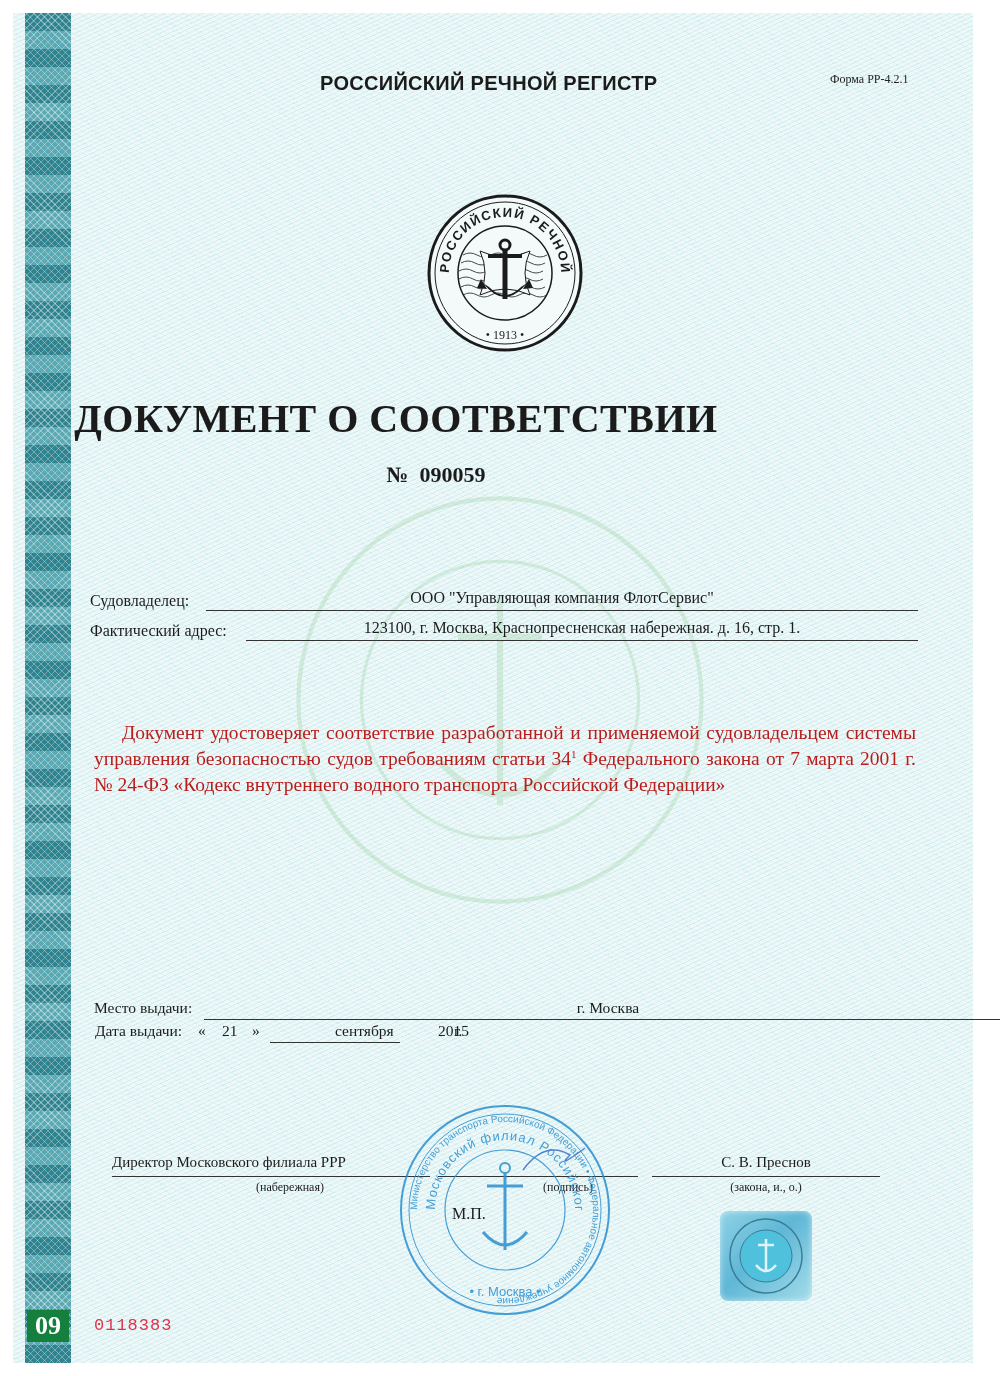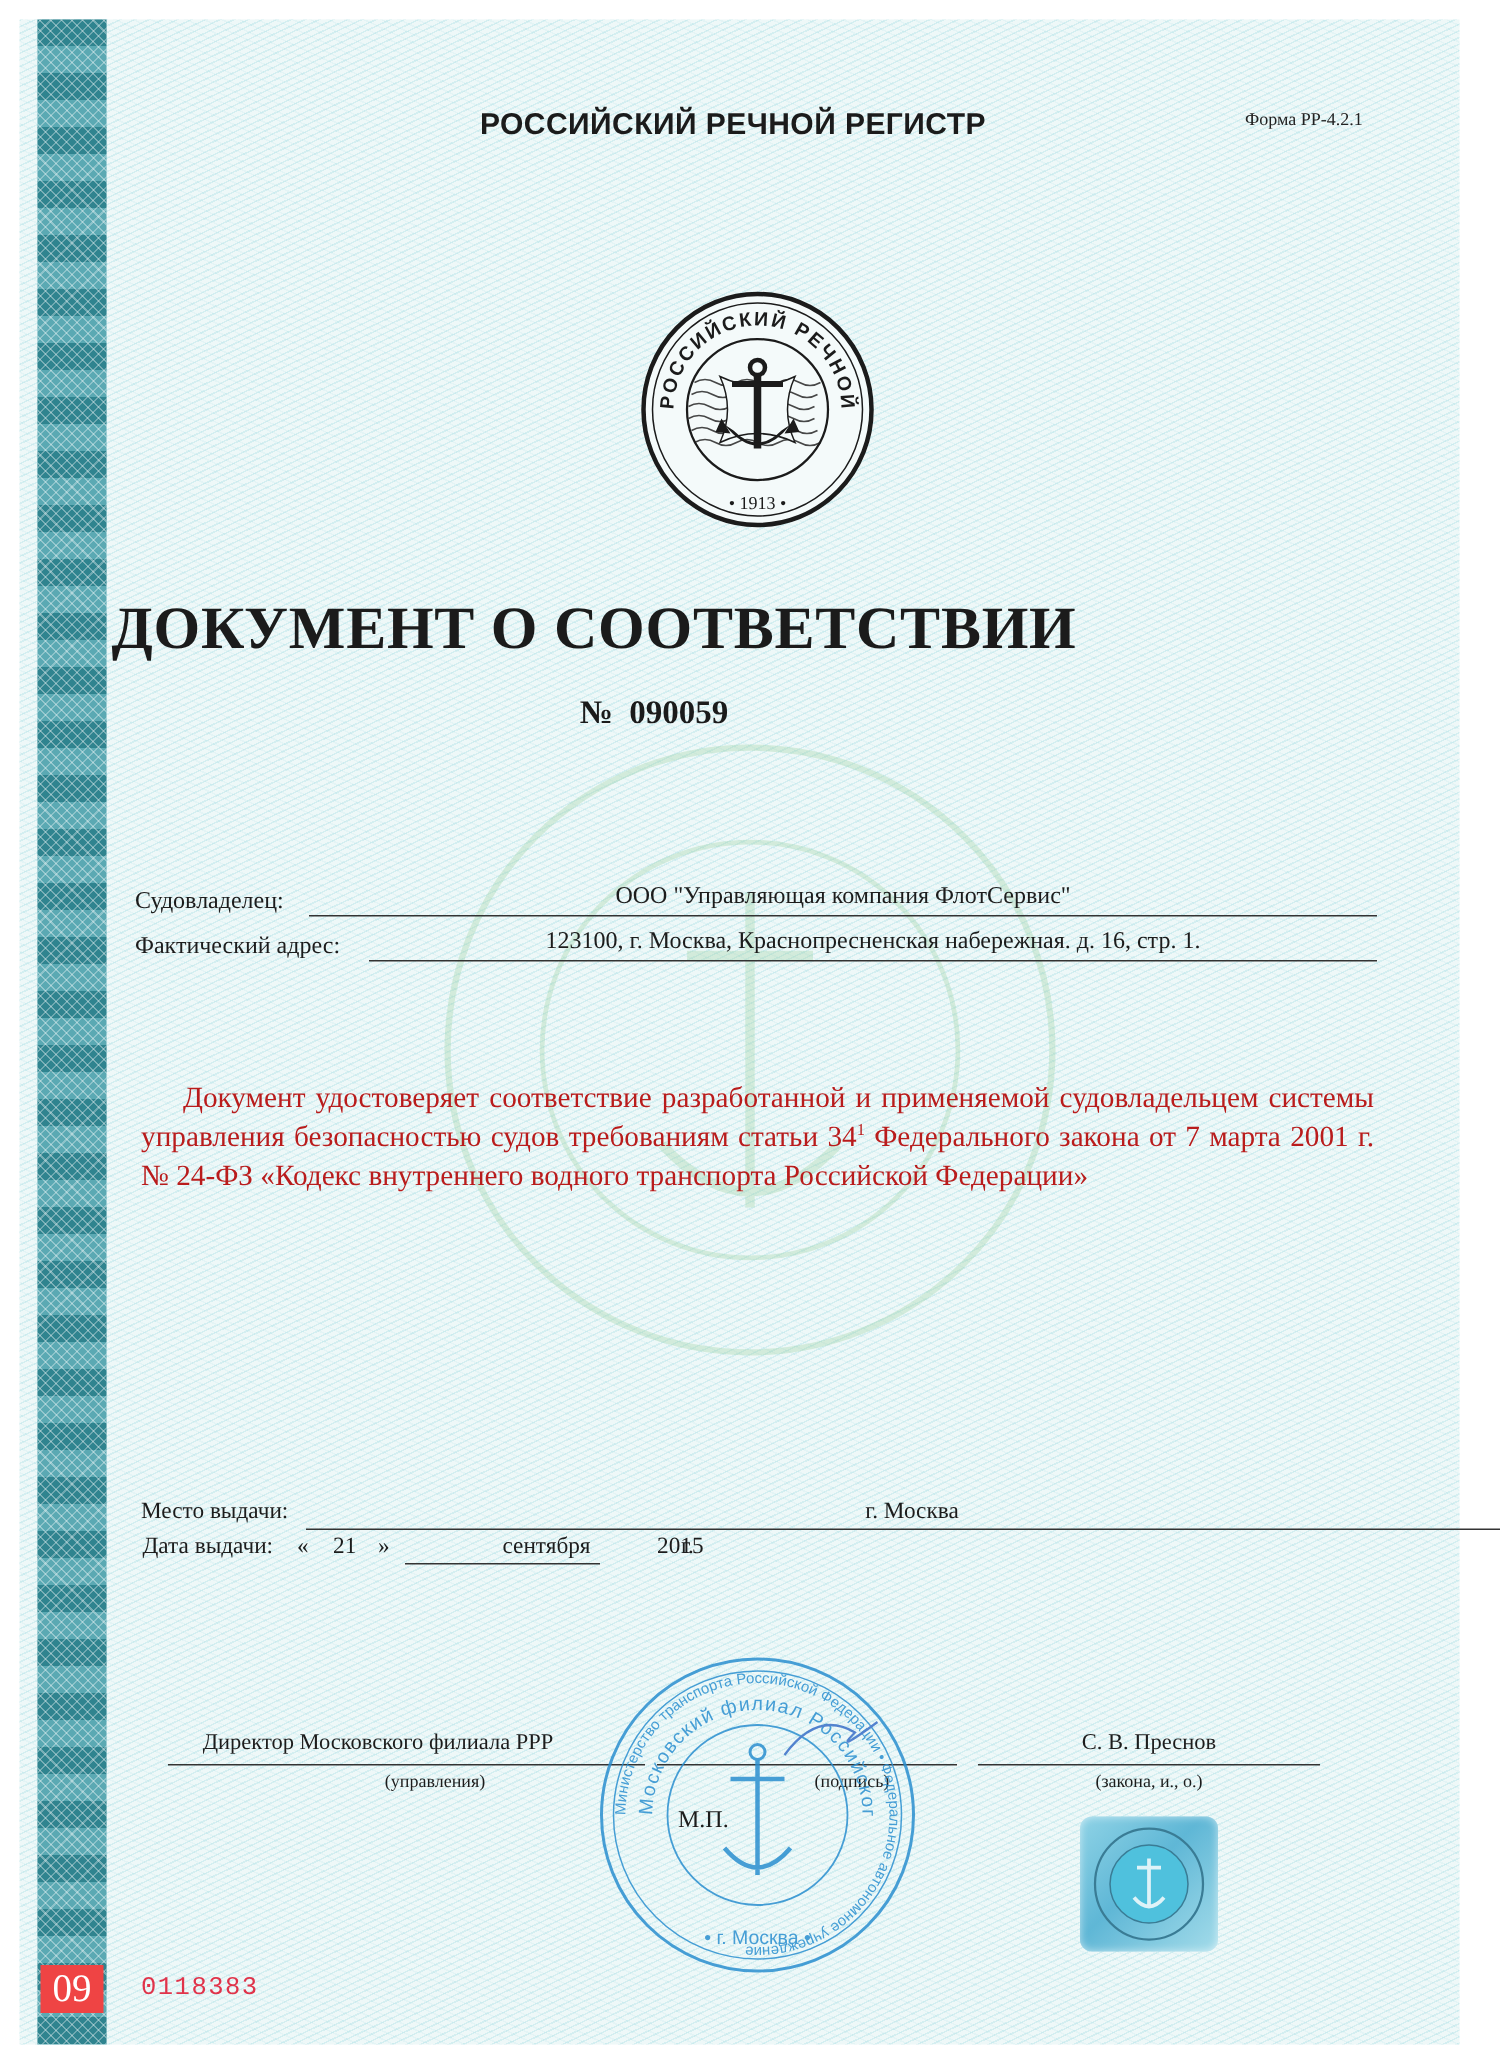--- a/index.html
+++ b/index.html
@@ -17,21 +17,21 @@
   .band {
     position: absolute; left: 25px; top: 13px; width: 46px; height: 1350px;
     background-color: #3e9aa6;
     background-image:
       repeating-linear-gradient(45deg, rgba(255,255,255,0.35) 0px, rgba(255,255,255,0.35) 1px, transparent 1px, transparent 5px),
       repeating-linear-gradient(-45deg, rgba(255,255,255,0.30) 0px, rgba(255,255,255,0.30) 1px, transparent 1px, transparent 5px),
       repeating-linear-gradient(180deg, rgba(20,90,100,0.35) 0px, rgba(20,90,100,0.35) 18px, rgba(255,255,255,0.15) 18px, rgba(255,255,255,0.15) 36px);
   }
   .band-num {
     position: absolute; left: 27px; top: 1310px; width: 42px; height: 32px;
-    background: #ef4444; color: #ffffff; font-weight: normal; font-size: 26px;
+    background: #15803d; color: #ffffff; font-weight: bold; font-size: 26px;
     text-align: center; line-height: 32px;
   }
   .serial {
     position: absolute; left: 94px; top: 1316px; font-family: "Liberation Mono", "DejaVu Sans Mono", monospace;
     font-size: 17px; color: #e0334a; letter-spacing: 1px;
   }
   .org-title {
     position: absolute; left: 320px; top: 72px; font-family: "Liberation Sans", "DejaVu Sans", sans-serif;
     font-size: 20px; font-weight: bold; letter-spacing: 0.3px; color: #1b1b1b;
   }
@@ -147,22 +147,22 @@
   <span style="left:316px;margin-left:28px;">2015</span>
   <span style="left:360px;">г.</span>
 </div>
 
 <div class="place-row">
   <span>Место выдачи:</span>
   <div class="place-line"><span>г. Москва</span></div>
 </div>
 
 <div class="sig-block" style="left:112px; top:1154px; width:318px;">
-  <div class="sig-line" style="text-align:center; padding-right:38px;"><span>Директор Московского филиала РРР</span></div>
-  <div class="sig-caption" style="padding-left:38px;">(управления)</div>
+  <div class="sig-line" style="text-align:left; padding-right:38px;"><span>Директор Московского филиала РРР</span></div>
+  <div class="sig-caption" style="padding-left:38px;">(набережная)</div>
 </div>
 
 <div class="sig-block" style="left:438px; top:1154px; width:200px;">
   <div class="sig-line"></div>
   <div class="sig-caption" style="padding-left:60px;">(подпись)</div>
 </div>
 
 <div class="sig-block" style="left:652px; top:1154px; width:228px;">
   <div class="sig-line"><span>С. В. Преснов</span></div>
   <div class="sig-caption">(закона, и., о.)</div>

